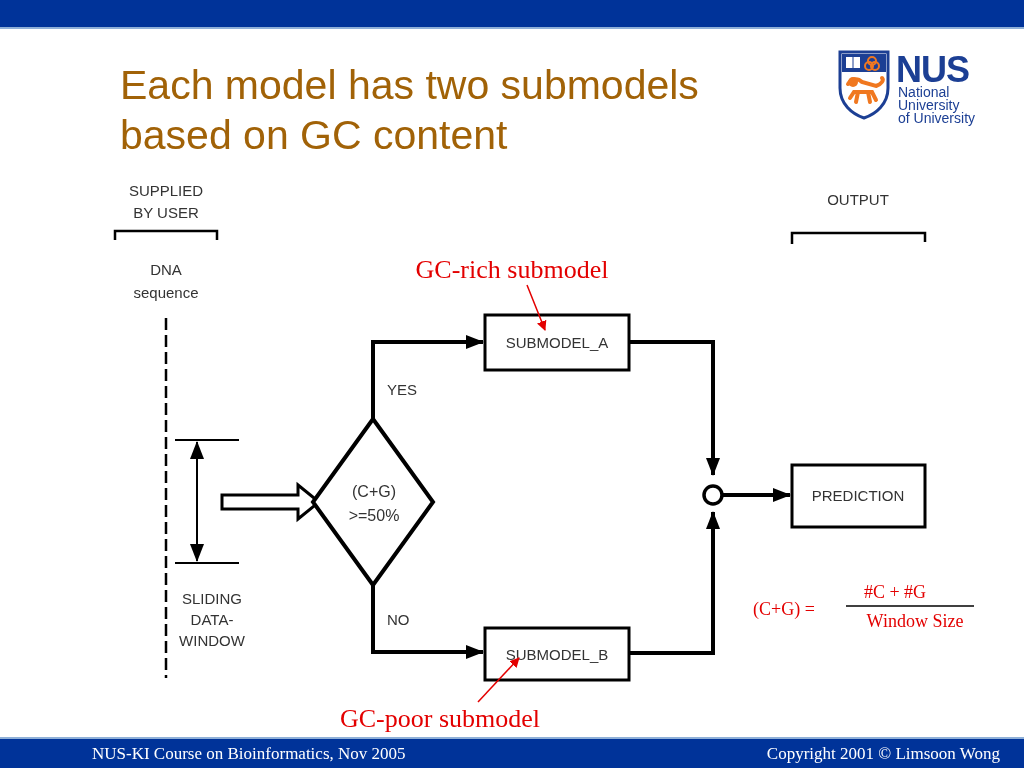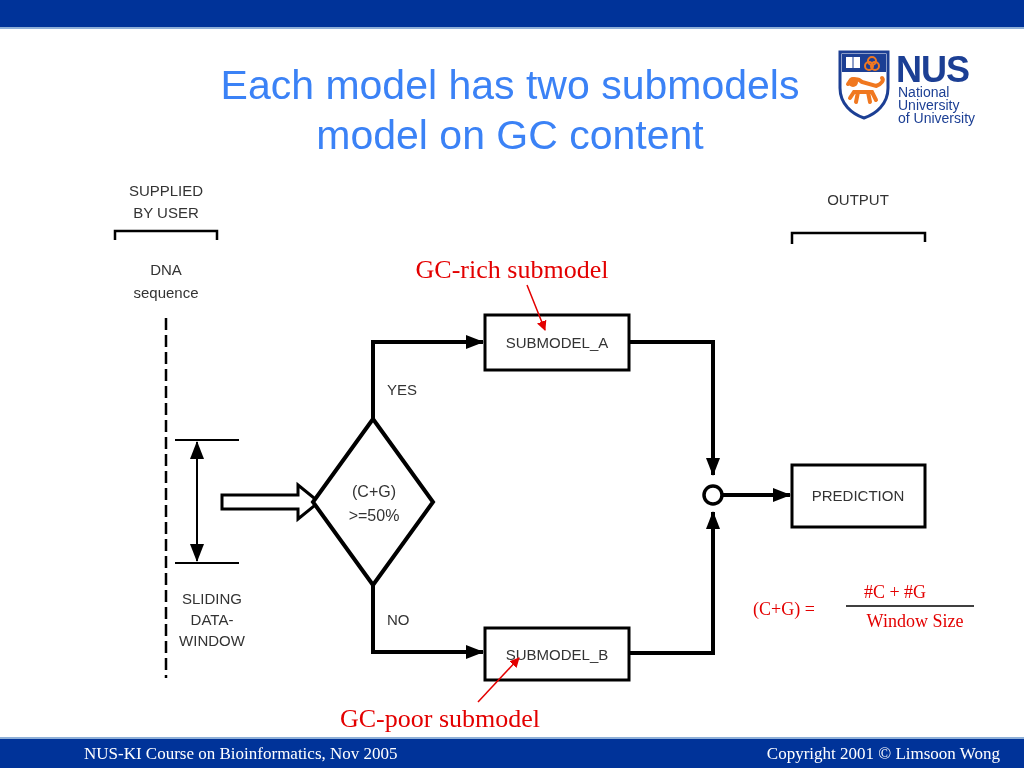--- a/index.html
+++ b/index.html
@@ -1,37 +1,37 @@
 <!DOCTYPE html>
 <html><head>
   <meta charset="utf-8">
   <style>
     html, body { margin:0; padding:0; }
     body { width:1024px; height:768px; position:relative; overflow:hidden; background:#ffffff; font-family:"Liberation Sans", sans-serif; }
     .top-bar { position:absolute; left:0; top:0; width:1024px; height:27px; background:#003399; border-bottom:2px solid #8fb0d8; }
-    .title { position:absolute; left:120px; top:60px; width:780px; text-align:center; color:#3b82f6; font-family:"Liberation Sans", sans-serif; font-size:41px; line-height:50px; }
+    .title { position:absolute; left:120px; top:60px; width:780px; color:#a16207; font-family:"Liberation Sans", sans-serif; font-size:41px; line-height:50px; }
     .title div { white-space:nowrap; }
     .logo { position:absolute; left:836px; top:48px; width:160px; height:72px; }
     .logo-nus { position:absolute; left:60px; top:0px; font-size:36px; font-weight:bold; color:#1c3f94; letter-spacing:-1px; line-height:44px; font-family:"Liberation Sans", sans-serif; }
     .logo-sub { position:absolute; left:62px; top:38px; font-size:14px; color:#1c3f94; line-height:13px; font-family:"Liberation Sans", sans-serif; }
     svg.diagram { position:absolute; left:0; top:0; }
     .gray { font-family:"Liberation Sans", sans-serif; fill:#333333; font-size:15px; }
     .red { font-family:"Liberation Serif", serif; fill:#e30000; }
     .footer { position:absolute; left:0; top:737px; width:1024px; height:31px; background:#003399; border-top:2px solid #8fb0d8; color:#ffffff; font-family:"Liberation Serif", serif; font-size:17px; }
-    .footer-left { position:absolute; left:84px; top:5px; white-space:nowrap;text-align:center; }
+    .footer-left { position:absolute; left:92px; top:5px; white-space:nowrap;text-align:center; }
     .footer-right { position:absolute; right:24px; top:5px; white-space:nowrap; }
   </style>
 </head>
 <body>
 
 <div class="top-bar"></div>
 
 <div class="title">
   <div>Each model has two submodels</div>
-  <div>model on GC content</div>
+  <div>based on GC content</div>
 </div>
 
 <div class="logo">
   <svg width="56" height="72" viewBox="0 0 56 72" style="position:absolute;left:0;top:0;">
     <path d="M4 4 H52 V40 C52 56 40 66 28 70 C16 66 4 56 4 40 Z" fill="#ffffff" stroke="#1c3f94" stroke-width="3"></path>
     <rect x="6" y="6" width="44" height="18" fill="#1c3f94"></rect>
     <rect x="10" y="9" width="14" height="11" fill="#ffffff"></rect>
     <line x1="17" y1="9" x2="17" y2="20" stroke="#1c3f94" stroke-width="1"></line>
     <circle cx="36" cy="13" r="4" fill="none" stroke="#f07820" stroke-width="2"></circle>
     <circle cx="33" cy="18" r="4" fill="none" stroke="#f07820" stroke-width="2"></circle>

